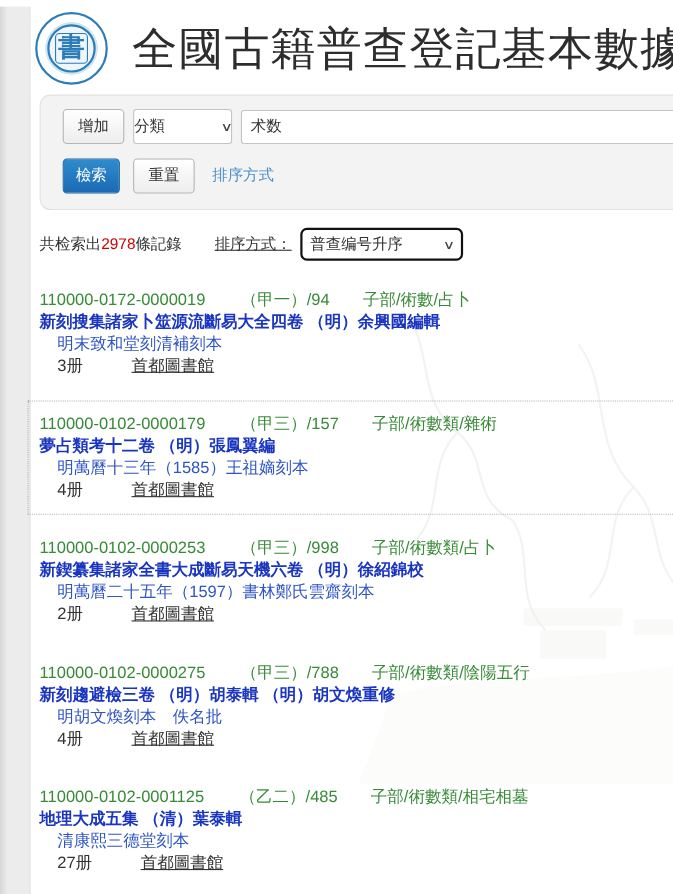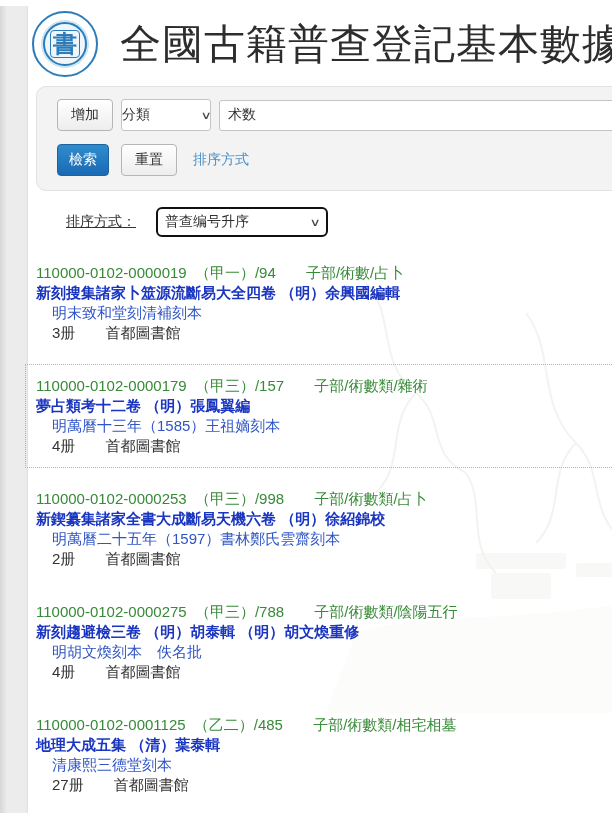--- a/index.html
+++ b/index.html
@@ -42,36 +42,36 @@
     border:1px solid #c4c4c4;border-radius:3px;padding:0 8px;font-size:14px;color:#333;
     font-family:"Liberation Sans","DejaVu Sans",sans-serif;background:#fff;}
   .reset-btn{margin-left:12px;}
   .simple-link{margin-left:16px;font-size:14px;color:#4a90c8;text-decoration:none;cursor:pointer;}
 
   
   .results-bar{margin:16px 0 0 8px;display:flex;align-items:center;font-size:14px;color:#333;}
   .count-num{color:#cc0000;}
   .sort-label{margin-left:30px;text-decoration:underline;}
   .sort-select{display:inline-flex;align-items:center;justify-content:space-between;
-    width:172px;box-sizing:border-box;margin-left:20px;padding:4px 7px;background:#fff;
+    width:148px;box-sizing:border-box;margin-left:8px;padding:4px 7px;background:#fff;
     border:2px solid #111;border-radius:6px;font-size:14px;cursor:pointer;}
 
   
   .results{margin:26px 0 0 8px;position:relative;font-size:15px;}
   .watermark{position:absolute;left:290px;top:-10px;opacity:0.5;pointer-events:none;}
   .entry{position:relative;line-height:20px;margin-bottom:33px;white-space:nowrap;}
   .entry.selected{border:1px dotted #b3b3b3;padding:11px 10px;margin-left:-11px;
     margin-top:-12px;margin-bottom:21px;}
   .l-id,.l-call,.l-cat{color:#378a37;}
-  .l-call{margin-left:4px;}
+  .l-call{margin-left:28px;}
   .l-cat{margin-left:26px;}
   .l-title{color:#1a35c0;font-weight:bold;cursor:pointer;}
   .l-edition{color:#2f55c5;margin-left:16px;}
   .l-hold{color:#333;margin-left:16px;}
-  .l-lib{margin-left:26px;}
+  .l-lib{margin-left:40px;text-decoration:underline;}
 </style>
 </head>
 <body>
 
 <div class="left-strip"></div>
 
 <div class="content">
 
   <div class="site-header">
     <div class="logo">
@@ -92,20 +92,23 @@
       <input class="keyword-input" type="text" value="术数" style="">
     </div>
     <div class="form-row">
       <button class="btn-primary">檢索</button>
       <button class="btn reset-btn">重置</button>
       <a class="simple-link">排序方式</a>
     </div>
   </div>
 
   <div class="results-bar">
+    <span>
+      <span>共检索出</span><span class="count-num">2978</span><span>條記錄</span>
+    </span>
     <span class="sort-label">排序方式：</span>
     <div class="sort-select">
       <span>普查编号升序</span>
       <span class="chevron">∨</span>
     </div>
   </div>
 
   <div class="results">
     <svg class="watermark" width="330" height="460" viewBox="0 0 330 460">
       <g fill="none" stroke="#b3bfb0" stroke-width="2" opacity="0.35">
@@ -118,21 +121,21 @@
       <g fill="#d9e0d6" opacity="0.35">
         <rect x="150" y="300" width="90" height="16" rx="2"></rect>
         <rect x="165" y="320" width="60" height="26" rx="2"></rect>
         <rect x="250" y="310" width="70" height="14" rx="2"></rect>
         <path d="M30 380 C 90 360, 180 370, 300 350 L 330 460 L 0 460 Z" opacity="0.5"></path>
       </g>
     </svg>
 
   <div class="entry">
     <div>
-      <span class="l-id">110000-0102-0000019</span>
+      <span class="l-id">110000-0172-0000019</span>
       <span class="l-call">（甲一）/94</span>
       <span class="l-cat">子部/術數/占卜</span>
     </div>
     <div class="l-title">新刻搜集諸家卜筮源流斷易大全四卷 （明）余興國編輯</div>
     <div class="l-edition">明末致和堂刻清補刻本</div>
     <div class="l-hold">
       <span>3册</span>
       <span class="l-lib">首都圖書館</span>
     </div>
   </div>

